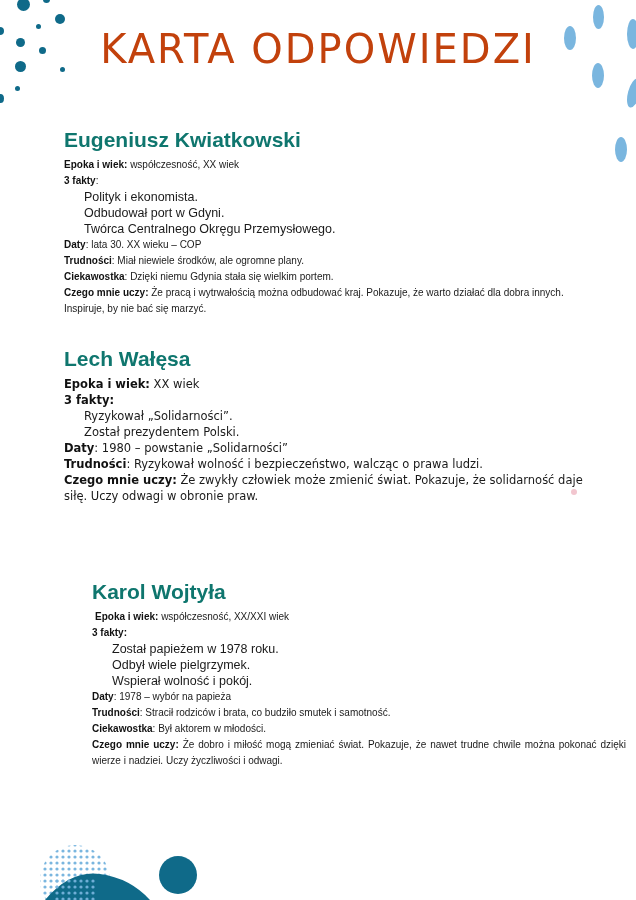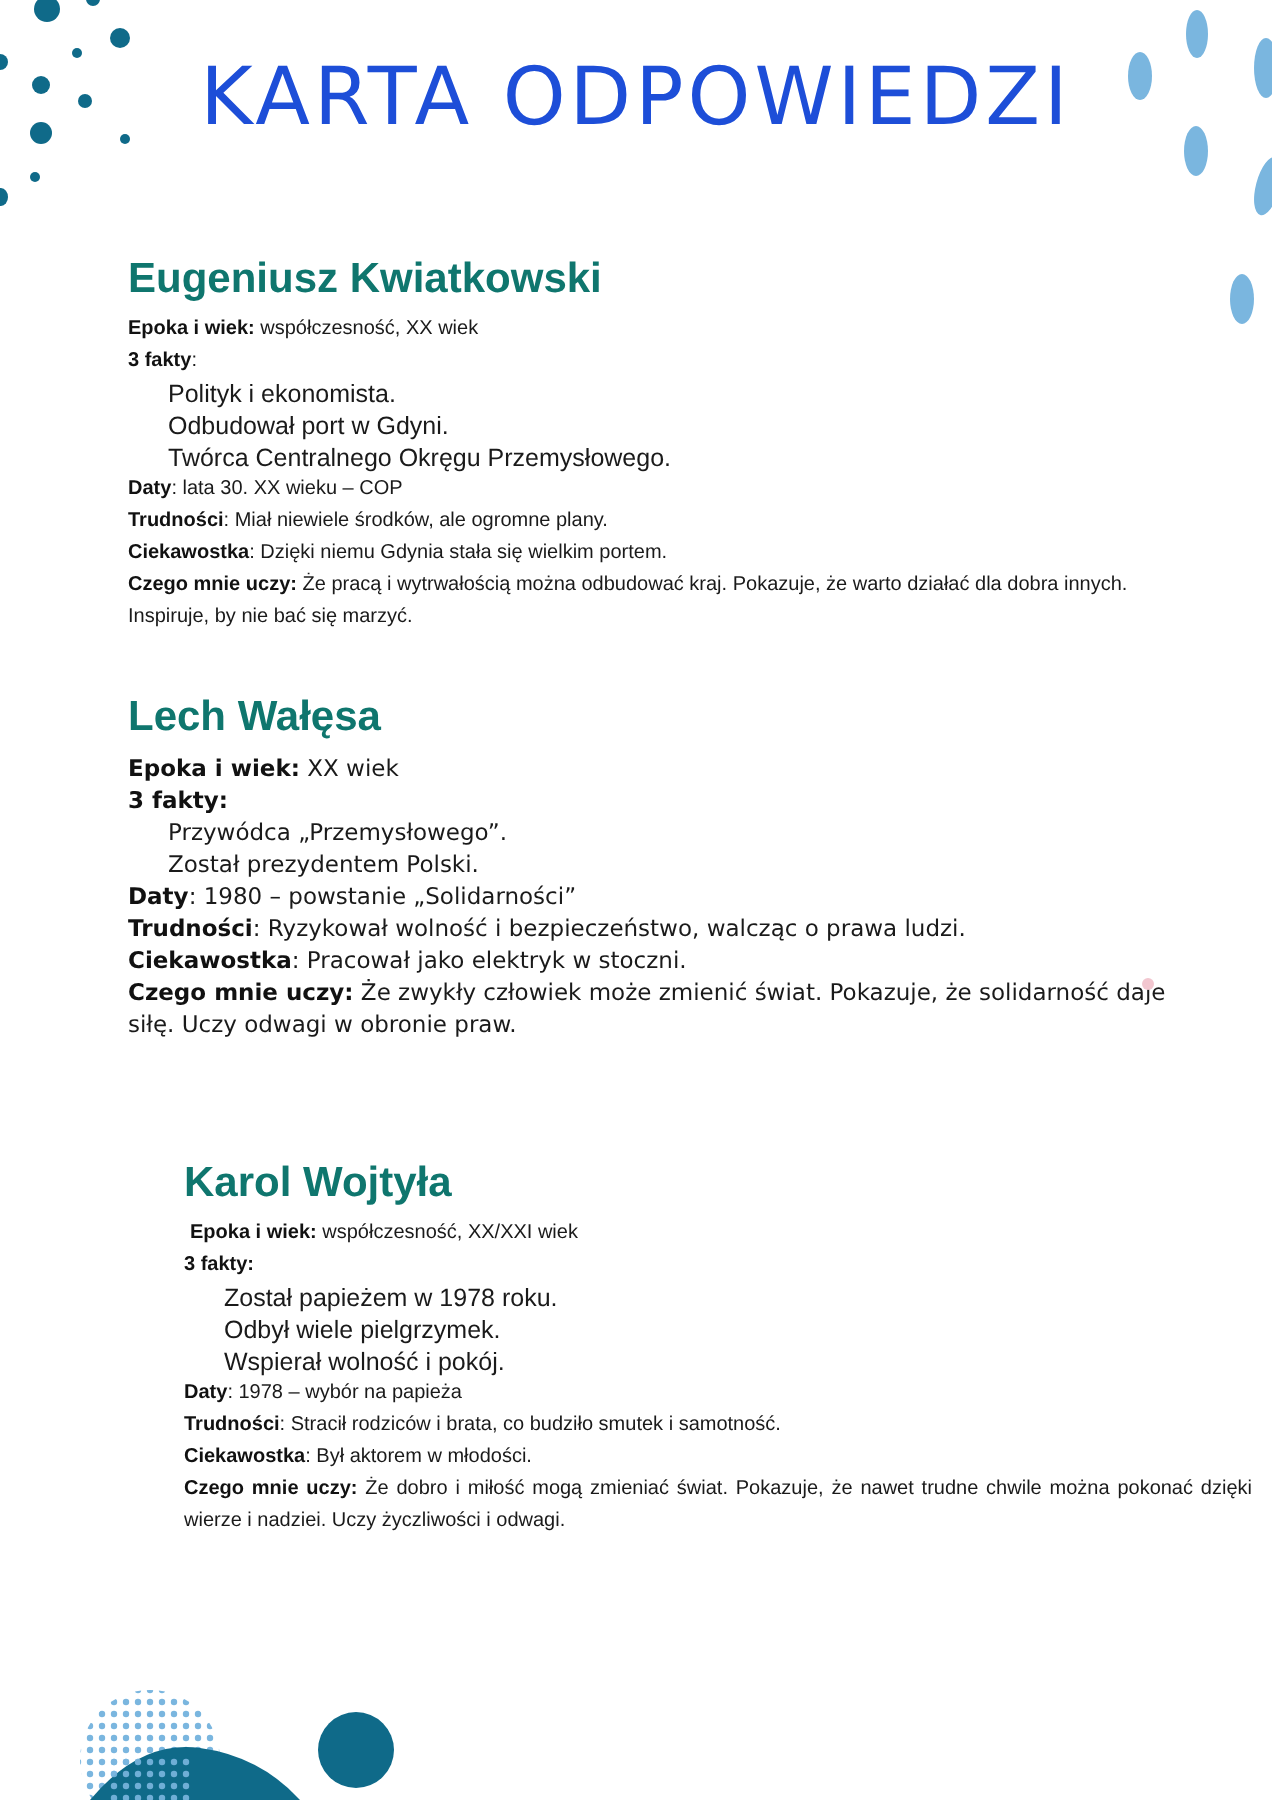--- a/index.html
+++ b/index.html
@@ -3,21 +3,21 @@
 <meta charset="utf-8">
 <style>
   html, body { margin:0; padding:0; background:#ffffff; }
   body { width:636px; height:900px; position:relative; overflow:hidden; }
   .deco { position:absolute; }
   .dot { position:absolute; border-radius:50%; background:#0f6a89; }
   .drop { position:absolute; border-radius:50%; background:#7ab6df; }
   .title {
     position:absolute; left:0; width:636px; top:26px; text-align:center;
     font-family:"DejaVu Sans", sans-serif; font-weight:400; font-size:40px;
-    letter-spacing:2px; color:#1d4ed8; transform:scaleY(1.0);
+    letter-spacing:2px; color:#c2410c; transform:scaleY(1.0);
   }
   .section { position:absolute; left:64px; width:534px; font-family:"Liberation Sans", sans-serif; color:#1a1a1a; }
   .name { font-family:Liberation Sans, sans-serif; font-weight:bold; font-size:21px; color:#0f766e; margin:0 0 5px 0; line-height:24px; }
   .line { font-size:10px; line-height:16px; margin:0; }
   .line b { font-weight:bold; color:#111; }
   .fact { padding-left:20px; font-size:12.5px; line-height:16px; }
   .sans-dj { font-family:"DejaVu Sans", sans-serif; font-size:11.5px; }
   .just { text-align:justify; }
 </style>
 </head>
@@ -58,25 +58,24 @@
   <p class="line"><b>Daty</b><span>: lata 30. XX wieku – COP</span></p>
   <p class="line"><b>Trudności</b><span>: Miał niewiele środków, ale ogromne plany.</span></p>
   <p class="line"><b>Ciekawostka</b><span>: Dzięki niemu Gdynia stała się wielkim portem.</span></p>
   <p class="line"><b>Czego mnie uczy:</b><span> Że pracą i wytrwałością można odbudować kraj. Pokazuje, że warto działać dla dobra innych. Inspiruje, by nie bać się marzyć.</span></p>
 </div>
 
 <div class="section sans-dj" style="top:347px;">
   <div class="name">Lech Wałęsa</div>
   <p class="line sans-dj"><b>Epoka i wiek:</b><span> XX wiek</span></p>
   <p class="line sans-dj"><b>3 fakty:</b></p>
-  <div class="fact sans-dj">Przywódca „Przemysłowego”.</div>
+  <div class="fact sans-dj">Ryzykował „Solidarności”.</div>
   <div class="fact sans-dj">Został prezydentem Polski.</div>
   <p class="line sans-dj"><b>Daty</b><span>: 1980 – powstanie „Solidarności”</span></p>
   <p class="line sans-dj"><b>Trudności</b><span>: Ryzykował wolność i bezpieczeństwo, walcząc o prawa ludzi.</span></p>
-  <p class="line sans-dj"><b>Ciekawostka</b><span>: Pracował jako elektryk w stoczni.</span></p>
   <p class="line sans-dj"><b>Czego mnie uczy:</b><span> Że zwykły człowiek może zmienić świat. Pokazuje, że solidarność daje siłę. Uczy odwagi w obronie praw.</span></p>
 </div>
 
 <div class="deco" style="left:571px;top:489px;width:6px;height:6px;border-radius:50%;background:#f2c6cf;"></div>
 
 <div class="section" style="top:580px;margin-left:28px;">
   <div class="name">Karol Wojtyła</div>
   <p class="line" style="padding-left:3px;"><b>Epoka i wiek:</b><span> współczesność, XX/XXI wiek</span></p>
   <p class="line"><b>3 fakty:</b></p>
   <div class="fact">Został papieżem w 1978 roku.</div>

